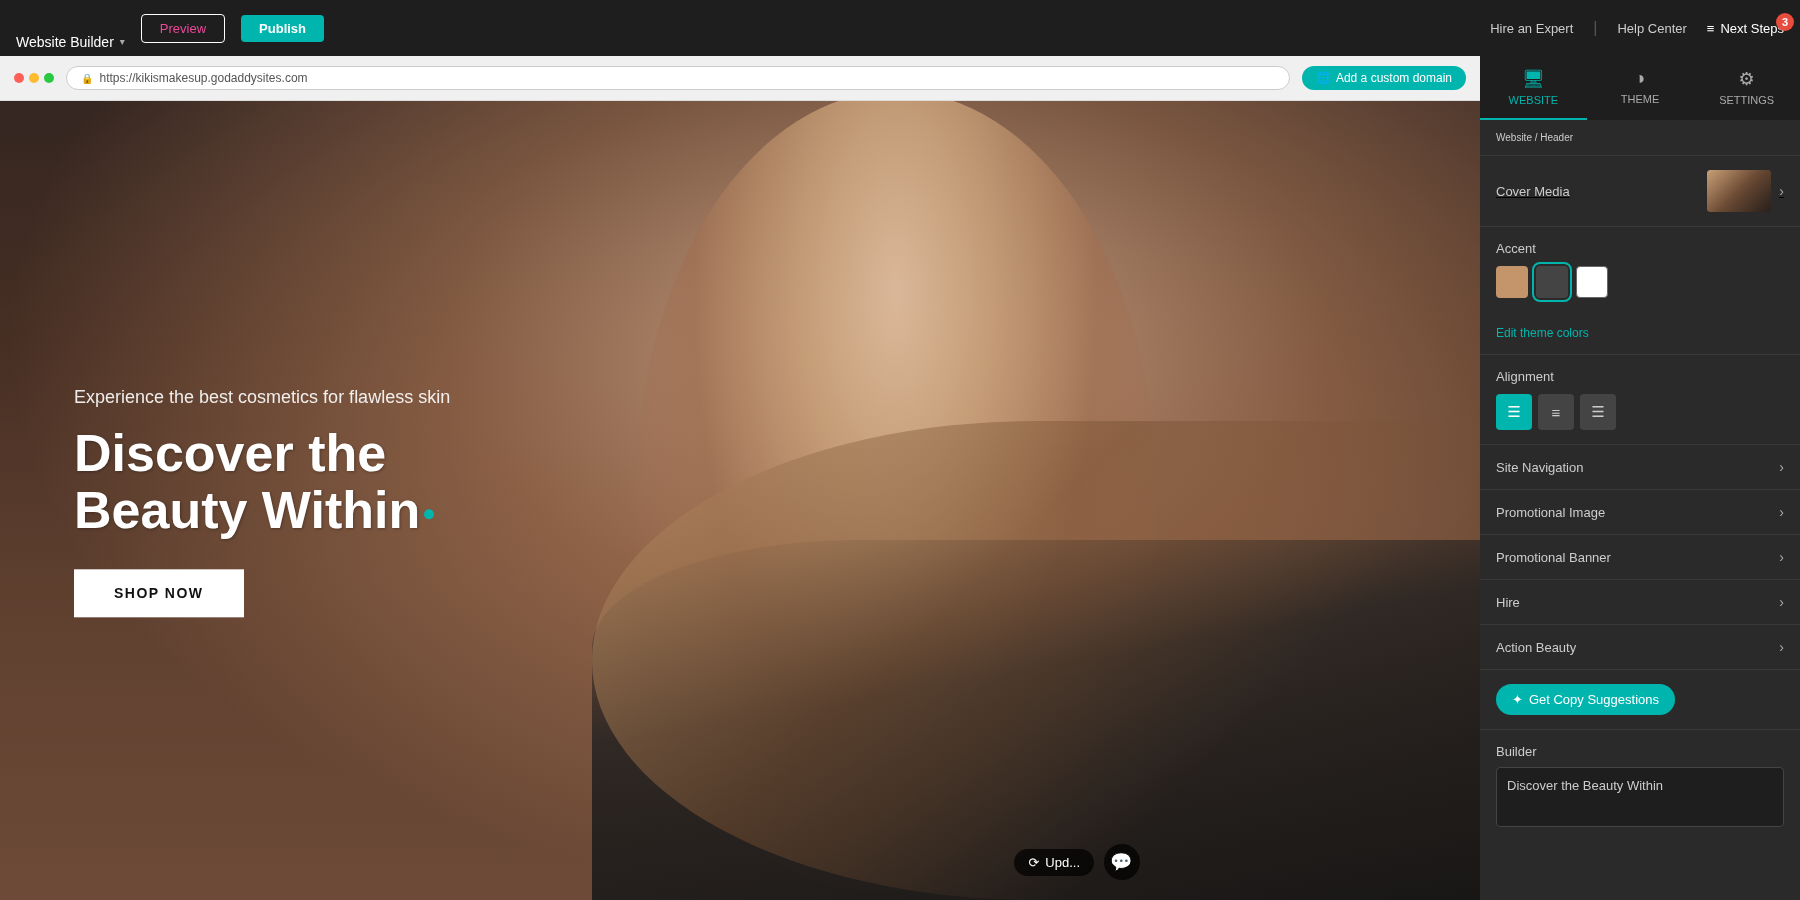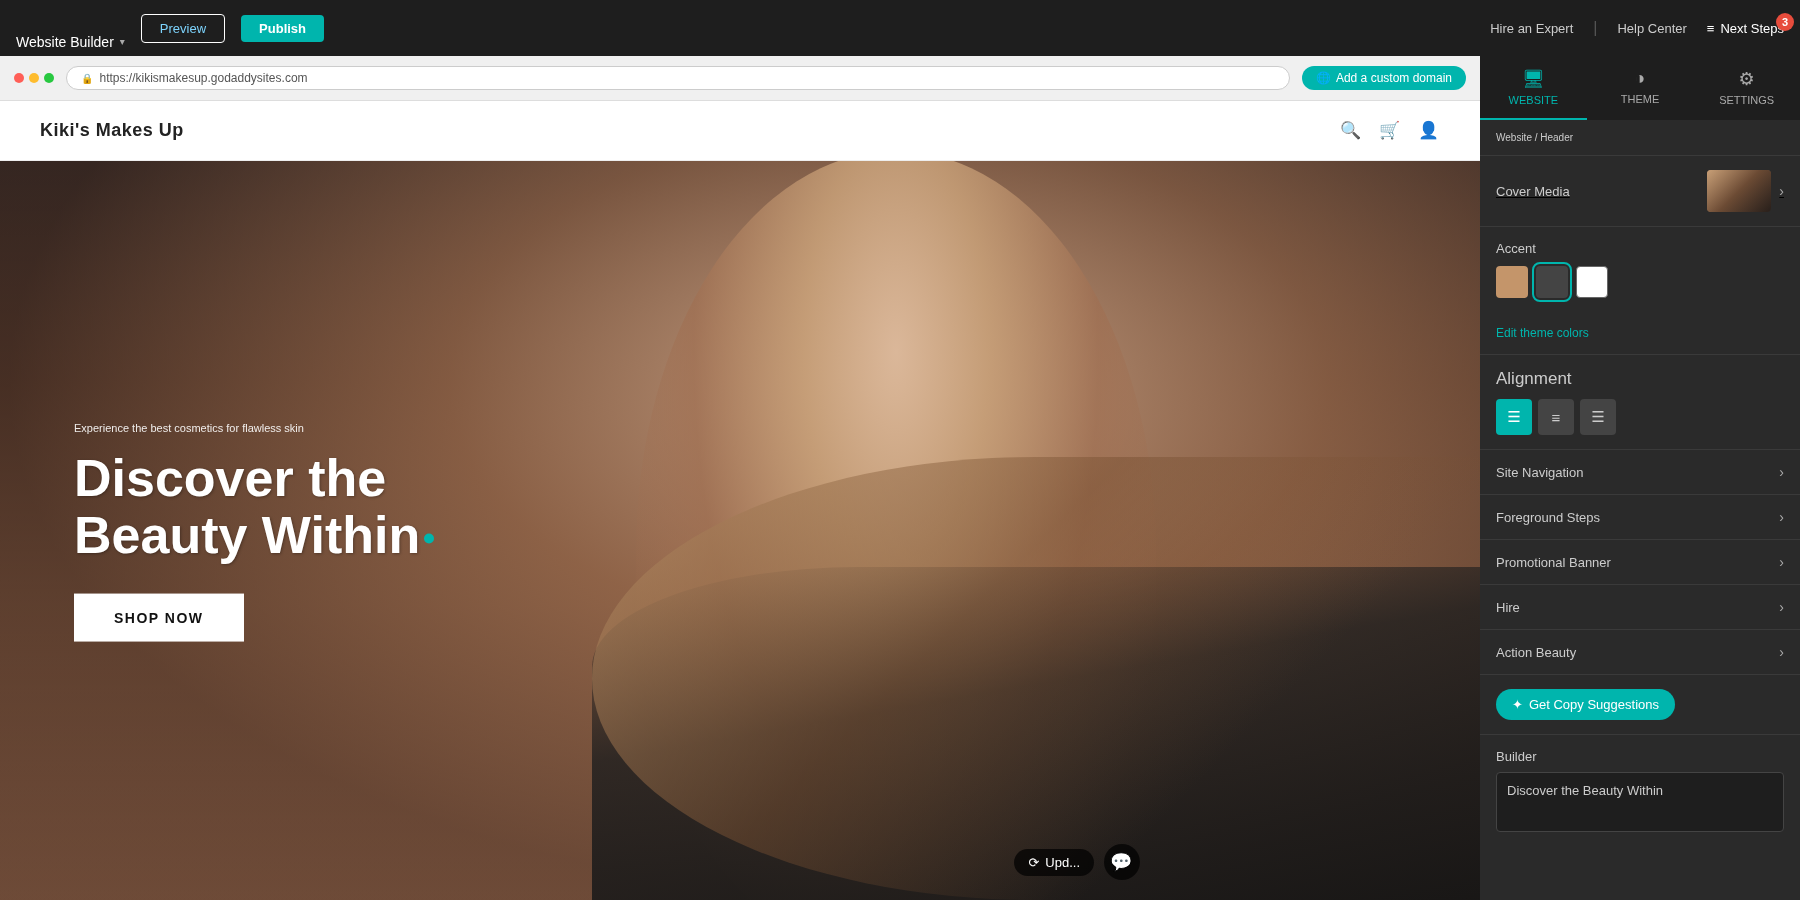--- a/index.html
+++ b/index.html
@@ -14,21 +14,21 @@
       padding: 0 16px;
       justify-content: space-between;
       flex-shrink: 0;
     }
     .top-bar-left { display: flex; align-items: center; gap: 16px; }
     .website-builder-label { color: #fff; font-size: 14px; font-weight: 500; display: flex; align-items: center; gap: 6px; cursor: pointer; margin-top: 27px; }
     .website-builder-label .chevron { font-size: 10px; color: #aaa; }
     .btn-preview {
       background: transparent;
       border: 1.5px solid #fff;
-      color: #7dd3fc;
+      color: #ec4899;
       padding: 6px 18px;
       border-radius: 4px;
       font-size: 13px;
       cursor: pointer;
       font-weight: 500;
     }
     .btn-publish {
       background: #00b5ad;
       border: none;
       color: #fff;
@@ -199,21 +199,21 @@
 
     .hero-content {
       position: absolute;
       left: 5%;
       top: 50%;
       transform: translateY(-50%);
       color: #fff;
       max-width: 400px;
     }
     .hero-subtitle {
-      font-size: 11px;
+      font-size: 18px;
       color: rgba(255,255,255,0.9);
       margin-bottom: 14px;
       font-weight: 400;
       line-height: 1.5;
     }
     .hero-title {
       font-size: 52px;
       font-weight: 800;
       line-height: 1.1;
       color: #fff;
@@ -329,21 +329,21 @@
       text-decoration: none;
       display: block;
       margin-top: 28px;
     }
 
     
     .alignment-section {
       padding: 14px 16px;
       border-bottom: 1px solid #3a3a3a;
     }
-    .alignment-label { color: #ccc; font-size: 17px; font-weight: 500; margin-bottom: 10px; }
+    .alignment-label { color: #ccc; font-size: 13px; font-weight: 500; margin-bottom: 10px; }
     .alignment-buttons { display: flex; gap: 6px; }
     .align-btn {
       width: 36px; height: 36px; border-radius: 4px; border: none; cursor: pointer;
       display: flex; align-items: center; justify-content: center; font-size: 15px;
     }
     .align-btn.active { background: #00b5ad; color: #fff; }
     .align-btn:not(.active) { background: #444; color: #ccc; }
 
     
     .nav-item {
@@ -476,28 +476,20 @@
       <button class="add-domain-btn">
         <span>🌐</span>
         <span>Add a custom domain</span>
       </button>
     </div>
 
     <div class="canvas-container">
 
       <div class="website-preview">
 
-        <div class="site-header">
-          <div class="site-logo">Kiki's Makes Up</div>
-          <div class="site-header-icons">
-            <span class="site-header-icon">🔍</span>
-            <span class="site-header-icon">🛒</span>
-            <span class="site-header-icon">👤</span>
-          </div>
-        </div>
 
         <div class="hero-section">
           <div class="hero-bg">
             <div class="hero-bg-img"></div>
             <div class="face-overlay"></div>
             <div class="jacket-overlay"></div>
             <div class="hand-overlay"></div>
           </div>
 
           <div class="hero-content">
@@ -573,21 +565,21 @@
         <button class="align-btn">≡</button>
         <button class="align-btn">☰</button>
       </div>
     </div>
 
     <div class="nav-item">
       <span class="nav-item-label">Site Navigation</span>
       <span class="nav-chevron">›</span>
     </div>
     <div class="nav-item">
-      <span class="nav-item-label">Foreground Steps</span>
+      <span class="nav-item-label">Promotional Image</span>
       <span class="nav-chevron">›</span>
     </div>
     <div class="nav-item">
       <span class="nav-item-label">Promotional Banner</span>
       <span class="nav-chevron">›</span>
     </div>
     <div class="nav-item">
       <span class="nav-item-label">Hire</span>
       <span class="nav-chevron">›</span>
     </div>

